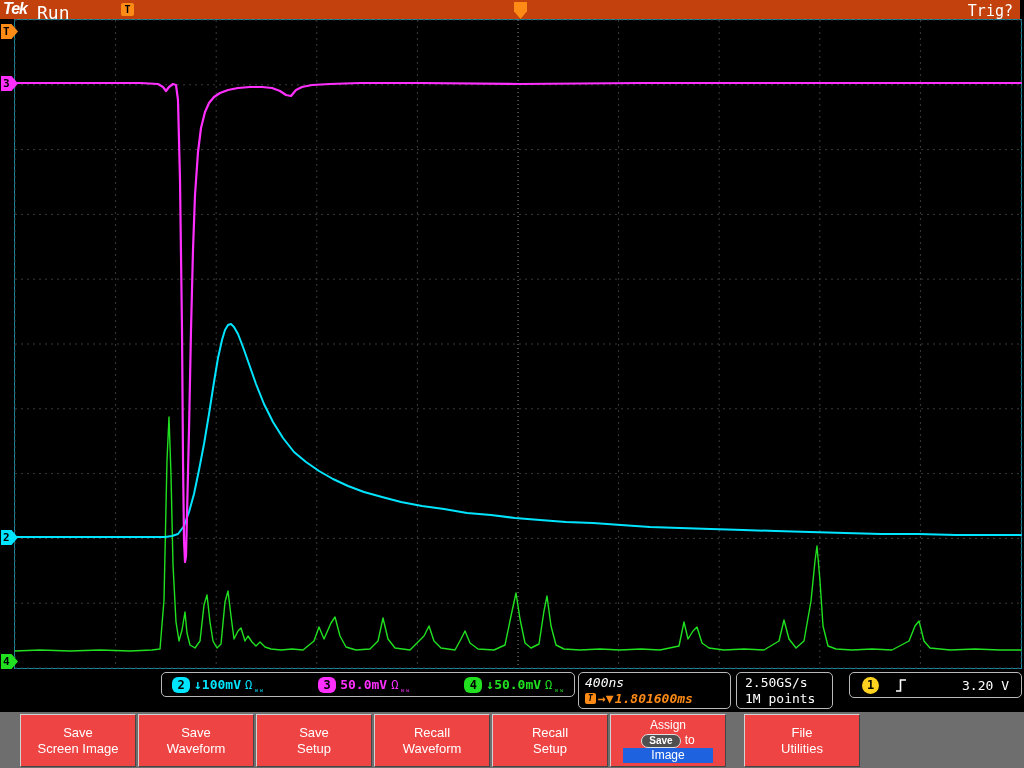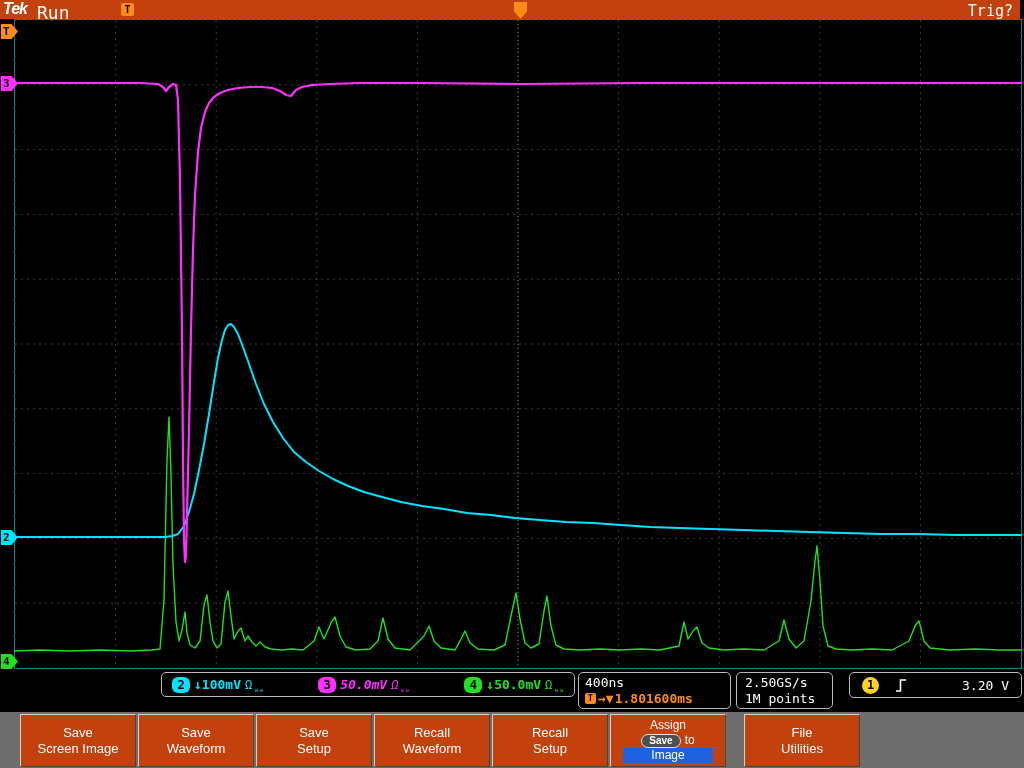--- a/index.html
+++ b/index.html
@@ -30,39 +30,39 @@
   #m-ch2{top:530px;background:#00e5ff;}
   #m-ch4{top:654px;background:#20e020;}
   
   .robox{position:absolute;box-sizing:border-box;border:1px solid #b9b9b9;border-radius:5px;background:#000;}
   #ch-readouts{left:161px;top:672px;width:414px;height:25px;display:flex;align-items:center;
     justify-content:space-between;padding:0 10px;}
   .ch-group{display:flex;align-items:center;gap:4px;}
   .ch-badge{width:18px;height:16px;border-radius:6px;color:#000;font-size:12px;line-height:16px;
     font-weight:bold;text-align:center;}
   .ch2bg{background:#00e5ff;} .ch3bg{background:#ff30ff;} .ch4bg{background:#20e020;}
-  .c2{color:#00e5ff;} .c3{color:#ff30ff;font-style:italic;} .c4{color:#20e020;}
+  .c2{color:#00e5ff;} .c3{color:#ff30ff;} .c4{color:#20e020;}
   .ch-text{font-size:13px;font-weight:bold;}
   .ohm{font-size:12px;}
   .bw{font-size:8px;align-self:flex-start;margin-top:15px;margin-left:-2px;}
-  #horiz-box{left:578px;top:672px;width:153px;height:37px;padding:2px 6px;color:#fff;font-size:13px;}
+  #horiz-box{left:578px;top:672px;width:153px;height:37px;padding:2px 6px;color:#fff;font-size:13px;font-style:italic;}
   .hline1{line-height:16px;}
   .hline2{display:flex;align-items:center;gap:1px;color:#ff8b17;font-weight:bold;line-height:15px;}
   .t-icon{display:inline-block;width:11px;height:11px;background:#ff8b17;color:#000;font-size:8px;
     line-height:11px;font-weight:bold;text-align:center;border-radius:2px;margin-right:1px;}
   #acq-box{left:736px;top:672px;width:97px;height:37px;padding:2px 8px;color:#fff;font-size:13px;line-height:16px;}
   #trig-box{left:849px;top:672px;width:173px;height:26px;display:flex;align-items:center;gap:16px;
     padding:0 12px;color:#fff;font-size:13px;}
   .trig1{width:17px;height:17px;border-radius:50%;background:#ffd21f;color:#000;font-size:12px;
     line-height:17px;font-weight:bold;text-align:center;}
   .slope-svg{display:block;}
   .trig-level{margin-left:auto;}
   
   #menu{position:absolute;left:0;top:712px;width:1024px;height:56px;background:#6e6e6e;}
-  .menu-btn{position:absolute;top:2px;width:114px;height:51px;background:#c2410c;
+  .menu-btn{position:absolute;top:2px;width:114px;height:51px;background:#ef4444;
     border-top:1px solid #d2d2d2;border-left:1px solid #d2d2d2;
     border-right:1px solid #454545;border-bottom:1px solid #454545;
     color:#fff;font-family:"Liberation Sans",sans-serif;font-size:13px;line-height:16px;
     display:flex;flex-direction:column;align-items:center;justify-content:center;text-align:right;cursor:pointer;}
   #btn0{left:20px;} #btn1{left:138px;} #btn2{left:256px;} #btn3{left:374px;}
   #btn4{left:492px;} #btn5{left:610px;} #btn6{left:728px;margin-left:16px;}
   #btn5{font-size:12px;line-height:15px;}
   .assign-mid{display:flex;align-items:center;gap:4px;}
   .save-pill{background:#4f4f4f;border:1px solid #e0e0e0;border-radius:8px;font-size:10px;
     line-height:12px;font-weight:bold;padding:0 7px;color:#fff;}

